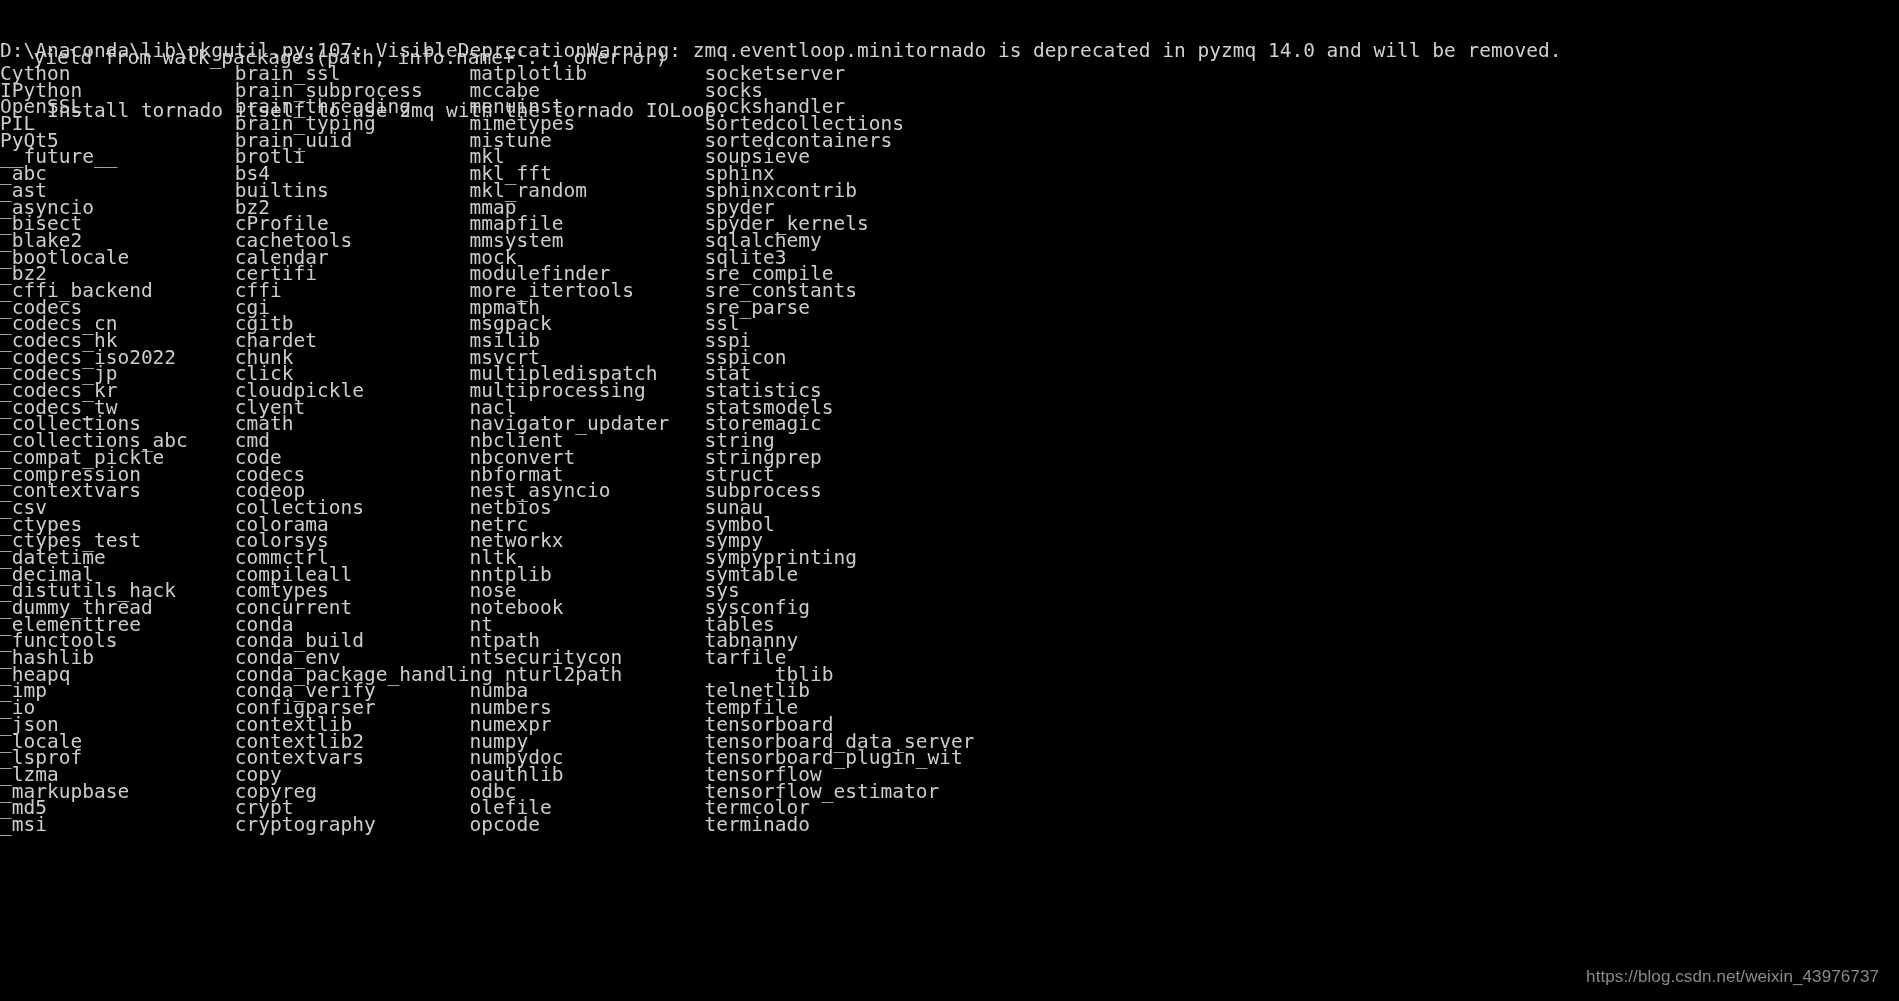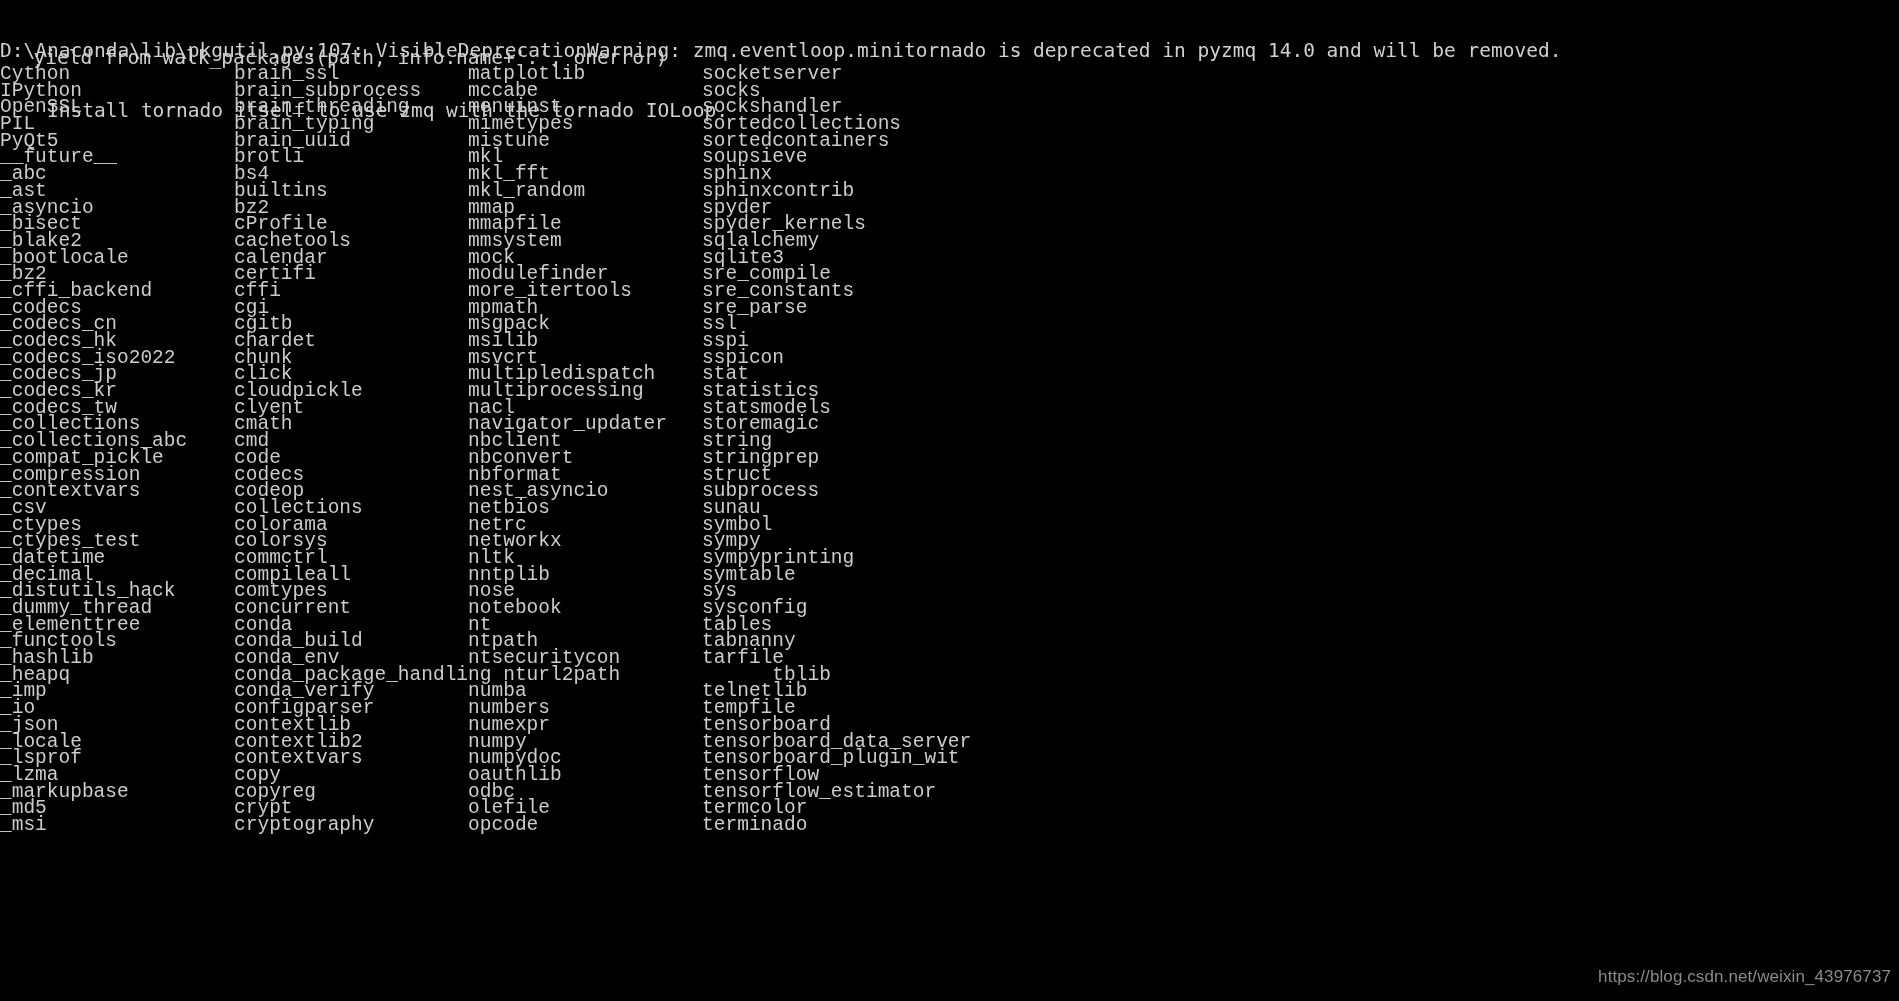--- a/index.html
+++ b/index.html
@@ -49,32 +49,31 @@
   }
   #pkg-grid {
     position: absolute;
     left: 0px;
     top: 66px;
     width: 1704px;
     white-space: pre;
     font-size: 19.5px;
     line-height: 16.7px;
     color: #cccccc;
-    font-family: Liberation Mono, monospace;
   }
   .pkg-row {
     display: block;
     white-space: pre;
     height: 16.7px;
     font-size: 19.5px;
     line-height: 16.7px;
   }
   #watermark {
     position: absolute;
-    right: 8px;
+    right: 20px;
     bottom: 14px;
     color: #8a8a8a;
     font-family: "Liberation Sans", sans-serif;
     font-size: 17px;
     letter-spacing: 0.1px;
     user-select: none;
   }
 </style>
 </head>
 <body>

